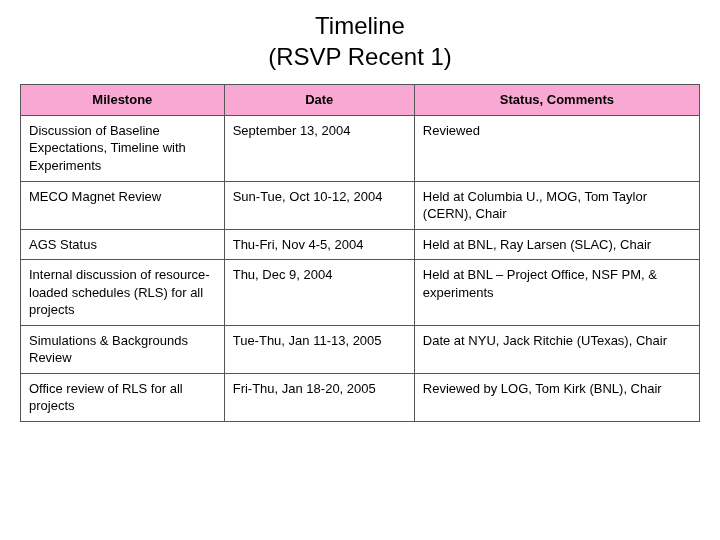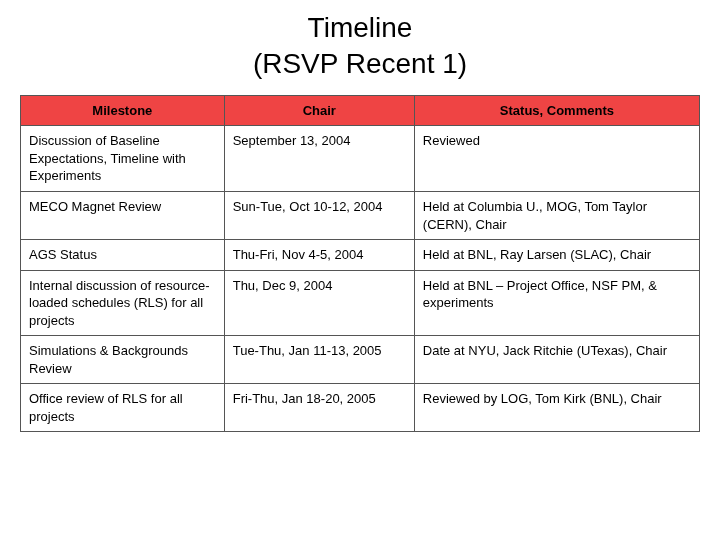--- a/index.html
+++ b/index.html
@@ -14,38 +14,38 @@
       font-family: Arial, sans-serif;
       font-size: 13px;
       color: #000;
       display: flex;
       flex-direction: column;
       align-items: center;
       padding: 10px 20px;
     }
     .page-title {
       text-align: center;
-      font-size: 28px;
+      font-size: 24px;
       font-weight: normal;
       margin-bottom: 12px;
       line-height: 1.3;
     }
     table {
       width: 100%;
       border-collapse: collapse;
       table-layout: fixed;
     }
     th, td {
       border: 1px solid #555;
       padding: 6px 8px;
       vertical-align: top;
       line-height: 1.35;
     }
     th {
-      background: #ef4444;
+      background: #f9a8d4;
       font-weight: bold;
       font-size: 13px;
     }
     col.col-milestone { width: 30%; }
     col.col-date { width: 28%; }
     col.col-status { width: 42%; }
   </style>
 </head>
 <body>
 
@@ -56,21 +56,21 @@
 
 <table>
   <colgroup>
     <col class="col-milestone">
     <col class="col-date">
     <col class="col-status">
   </colgroup>
   <thead>
     <tr>
       <th>Milestone</th>
-      <th>Chair</th>
+      <th>Date</th>
       <th>Status, Comments</th>
     </tr>
   </thead>
   <tbody id="table-body">
   <tr>
         <td>Discussion of Baseline Expectations, Timeline with Experiments</td>
         <td>September 13, 2004</td>
         <td>Reviewed</td>
       </tr>
       <tr>

